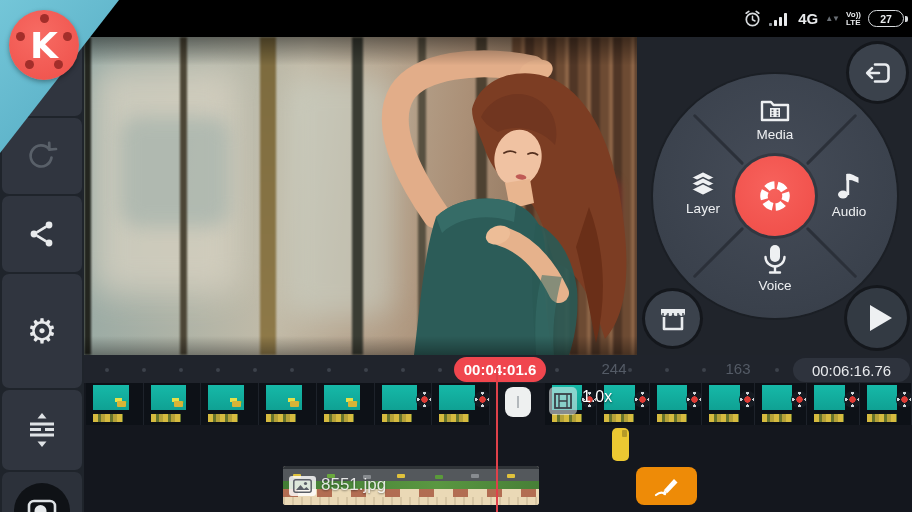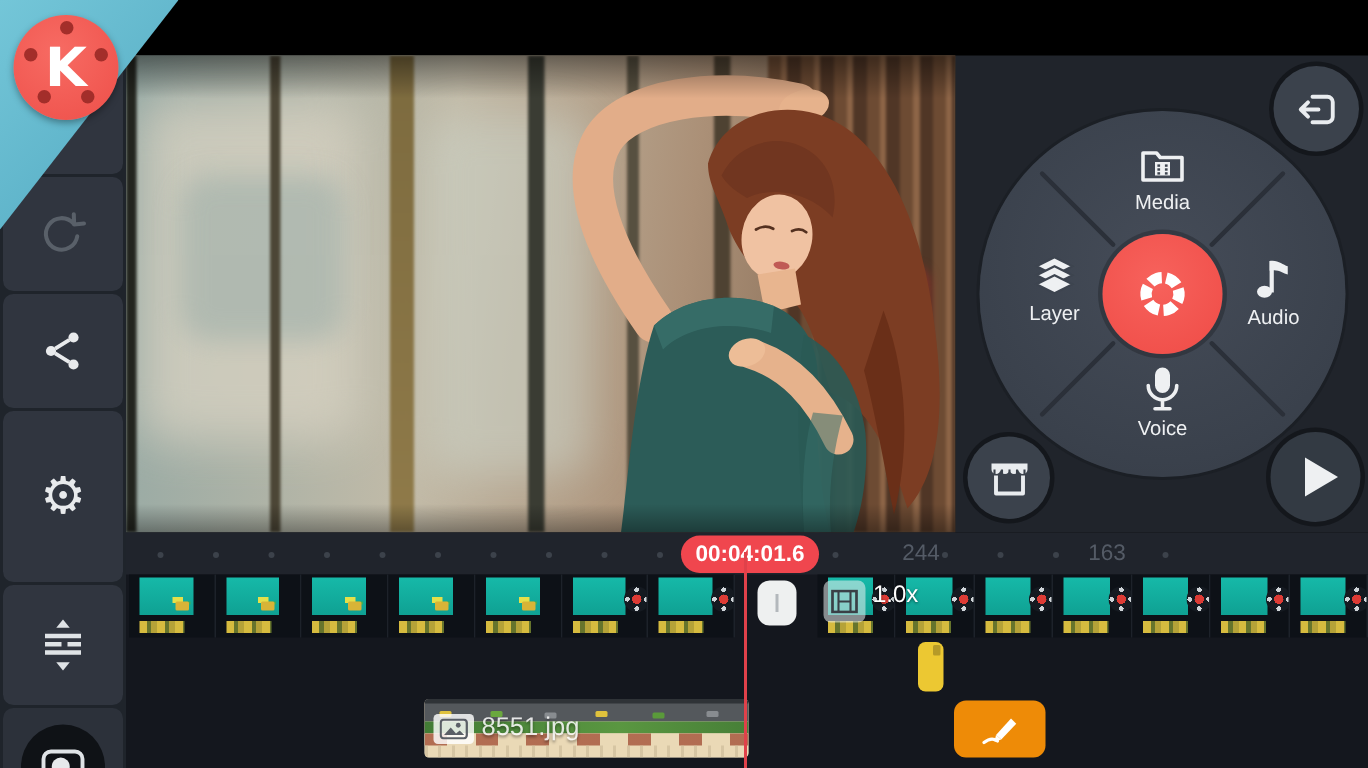--- a/index.html
+++ b/index.html
@@ -111,21 +111,21 @@
   .trim-handle { position:absolute; left:505px; top:387px; width:26px; height:30px; border-radius:8px; background:#eef0f0; z-index:7; }
   .trim-handle::after { content:""; position:absolute; left:12px; top:9px; width:2px; height:12px; background:#b3b8bc; }
   .speed-badge { position:absolute; left:549px; top:387px; width:28px; height:28px; border-radius:5px;
                  background:rgba(235,240,240,.55); z-index:5; display:flex; align-items:center; justify-content:center; }
   .speed-label { position:absolute; left:582px; top:388px; color:#fff; font-size:16px; z-index:5; text-shadow:0 1px 2px rgba(0,0,0,.6); }
 
   .marker-yellow { position:absolute; left:612px; top:428px; width:17px; height:33px; border-radius:5px;
                    background:var(--marker-yellow); z-index:4; }
   .marker-yellow::after { content:""; position:absolute; right:2px; top:2px; width:5px; height:7px; background:#8a7420; border-radius:1px; opacity:.55; }
 
-  .clip-jpg { position:absolute; left:283px; top:466px; width:216px; height:39px; border-radius:3px; overflow:hidden; z-index:4; background:#e8dcc0; }
+  .clip-jpg { position:absolute; left:283px; top:466px; width:256px; height:39px; border-radius:3px; overflow:hidden; z-index:4; background:#e8dcc0; }
   .jpg-road { position:absolute; left:0; top:0; width:100%; height:15px; background:#54585c; border-top:3px solid #2f3337; }
   .jpg-cars { position:absolute; left:10px; top:8px; width:8px; height:4px; background:#e0c23c; border-radius:1px;
               box-shadow:34px 0 0 #6aa83e, 70px 1px 0 #888c90, 104px 0 0 #e0c23c, 142px 1px 0 #5a9a3a, 178px 0 0 #888c90, 214px 0 0 #e0c23c, 246px 1px 0 #6aa83e; }
   .jpg-green { position:absolute; left:0; top:15px; width:100%; height:8px; background:linear-gradient(90deg,#427c35,#5a9741 60%,#477f37); }
   .jpg-houses { position:absolute; left:0; top:23px; width:100%; height:16px; background:#ead9b6; }
   .jpg-roofs { position:absolute; left:0; top:0; width:100%; height:8px;
                background:repeating-linear-gradient(90deg, #a85a40 0 15px, #ead9b6 15px 34px); opacity:.85; }
   .jpg-windows { position:absolute; left:0; bottom:0; width:100%; height:8px;
                  background:repeating-linear-gradient(90deg, #c9b896 0 2px, transparent 2px 9px); opacity:.6; }
   .jpg-icon { position:absolute; left:6px; top:10px; width:27px; height:20px; border-radius:3px; background:rgba(255,255,255,.82);
@@ -145,20 +145,44 @@
   .logo-k { color:#fff; font-size:36px; font-weight:bold; font-family:"DejaVu Sans", sans-serif; }
   .reel-dot { position:absolute; width:9px; height:9px; border-radius:50%; background:#a32e2a; }
   .rd1 { left:30.5px; top:4px; } .rd2 { left:7px; top:22px; } .rd3 { left:16px; top:50px; }
   .rd4 { left:45px; top:50px; } .rd5 { left:54px; top:22px; }
 </style>
 </head>
 <body>
 
 <div class="screen">
 
+  <div class="statusbar">
+    <div class="status-cluster">
+      <svg width="19" height="19" viewBox="0 0 19 19">
+        <circle cx="9.5" cy="10.5" r="6.2" fill="none" stroke="#d7dadd" stroke-width="1.7"></circle>
+        <path d="M9.5 7.2 V10.7 L12 12" fill="none" stroke="#d7dadd" stroke-width="1.5" stroke-linecap="round"></path>
+        <path d="M3.2 4.2 L5.8 2.4 M15.8 4.2 L13.2 2.4" stroke="#d7dadd" stroke-width="1.7" stroke-linecap="round"></path>
+      </svg>
+      <svg width="22" height="16" viewBox="0 0 22 16">
+        <rect x="0" y="12" width="3" height="3" rx="0.8" fill="#8a8f95"></rect>
+        <rect x="5" y="9" width="3" height="6" rx="0.8" fill="#e8eaec"></rect>
+        <rect x="10" y="6" width="3" height="9" rx="0.8" fill="#e8eaec"></rect>
+        <rect x="15" y="2" width="3" height="13" rx="0.8" fill="#e8eaec"></rect>
+      </svg>
+      <span class="net-label">4G</span>
+      <span class="updown">▲▼</span>
+      <div class="volte">
+        <div>Vo))</div>
+        <div>LTE</div>
+      </div>
+      <div class="battery">
+        <span>27</span>
+      </div>
+    </div>
+  </div>
 
   <div class="sidebar">
     <div class="side-cell cell-undo">
       <svg width="32" height="30" viewBox="0 0 32 30">
         <path d="M10.5 7 A10 10 0 1 1 8 20" fill="none" stroke="#596069" stroke-width="2.6" stroke-linecap="round" transform="scale(-1,1) translate(-32,0)"></path>
       </svg>
     </div>
     <div class="side-cell cell-redo">
       <svg width="34" height="32" viewBox="0 0 34 32">
         <path d="M24 9 A10.5 10.5 0 1 0 26.5 17.5" fill="none" stroke="#596069" stroke-width="2.7" stroke-linecap="round"></path>
@@ -411,20 +435,21 @@
 
   <div class="clip-pen">
     <svg width="28" height="24" viewBox="0 0 28 24">
       <path d="M11 16 L21 5 L24.5 8.5 L14.5 19 Z" fill="#ffffff"></path>
       <path d="M11 16 L14.5 19 L10 20.5 Z" fill="#ffffff"></path>
       <path d="M3 21 q 5 -4 9 -1" fill="none" stroke="#ffffff" stroke-width="2.2" stroke-linecap="round"></path>
     </svg>
   </div>
 
   <div class="time-pill">00:04:01.6</div>
+  <div class="dur-pill">00:06:16.76</div>
   <div class="playhead-line"></div>
 
   <div class="corner-tri"></div>
   <div class="logo-circle">
     <span class="logo-k">K</span>
     <span class="reel-dot rd1"></span>
     <span class="reel-dot rd2"></span>
     <span class="reel-dot rd3"></span>
     <span class="reel-dot rd4"></span>
     <span class="reel-dot rd5"></span>

